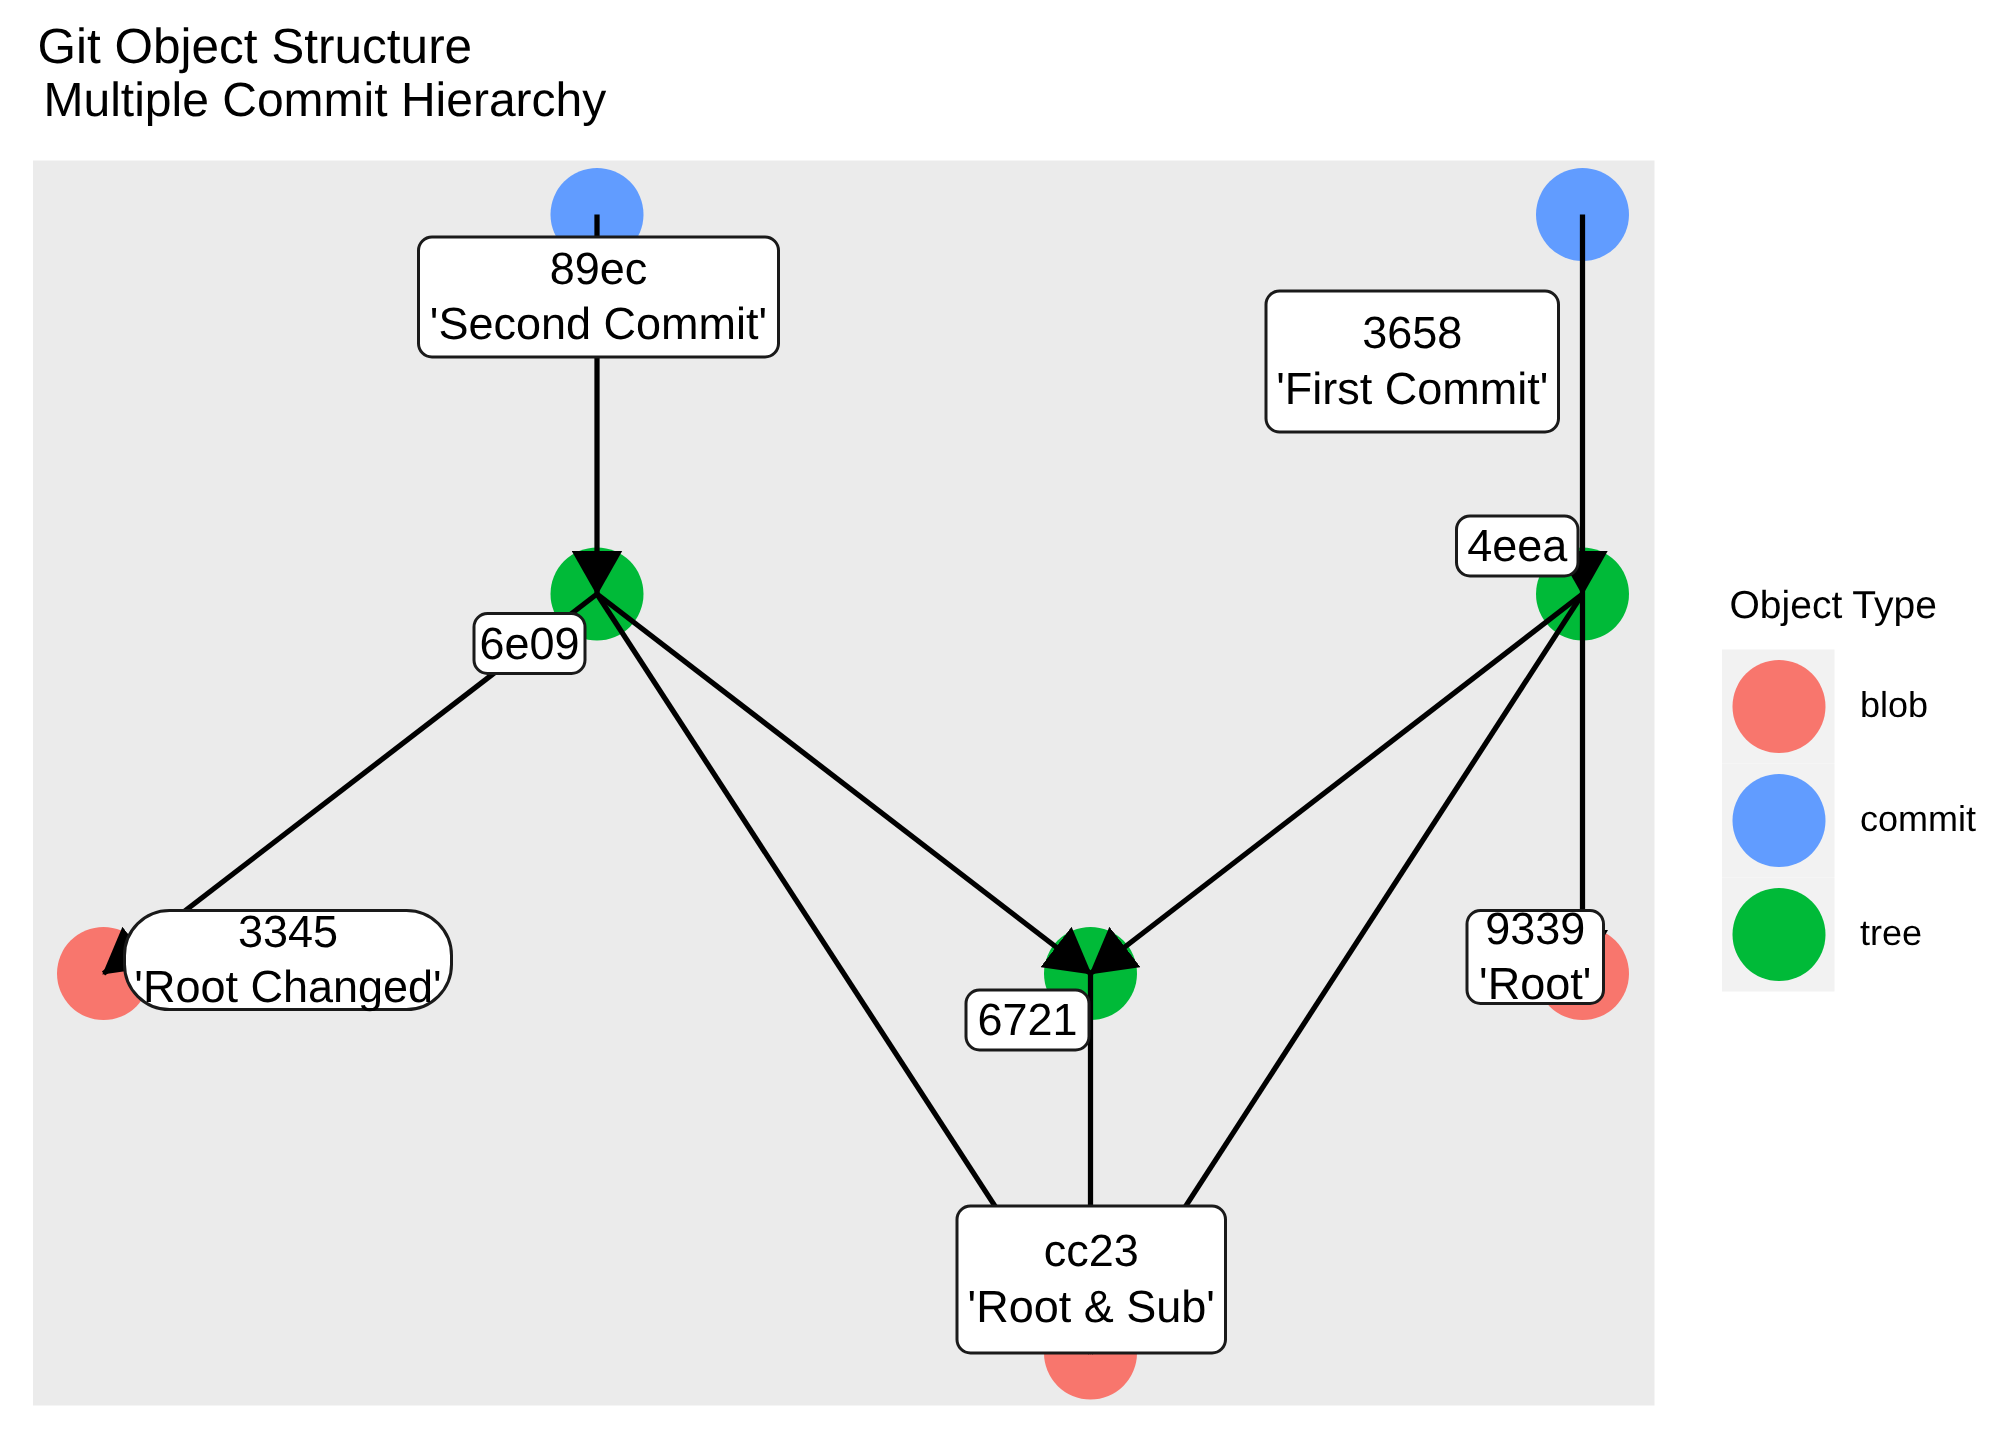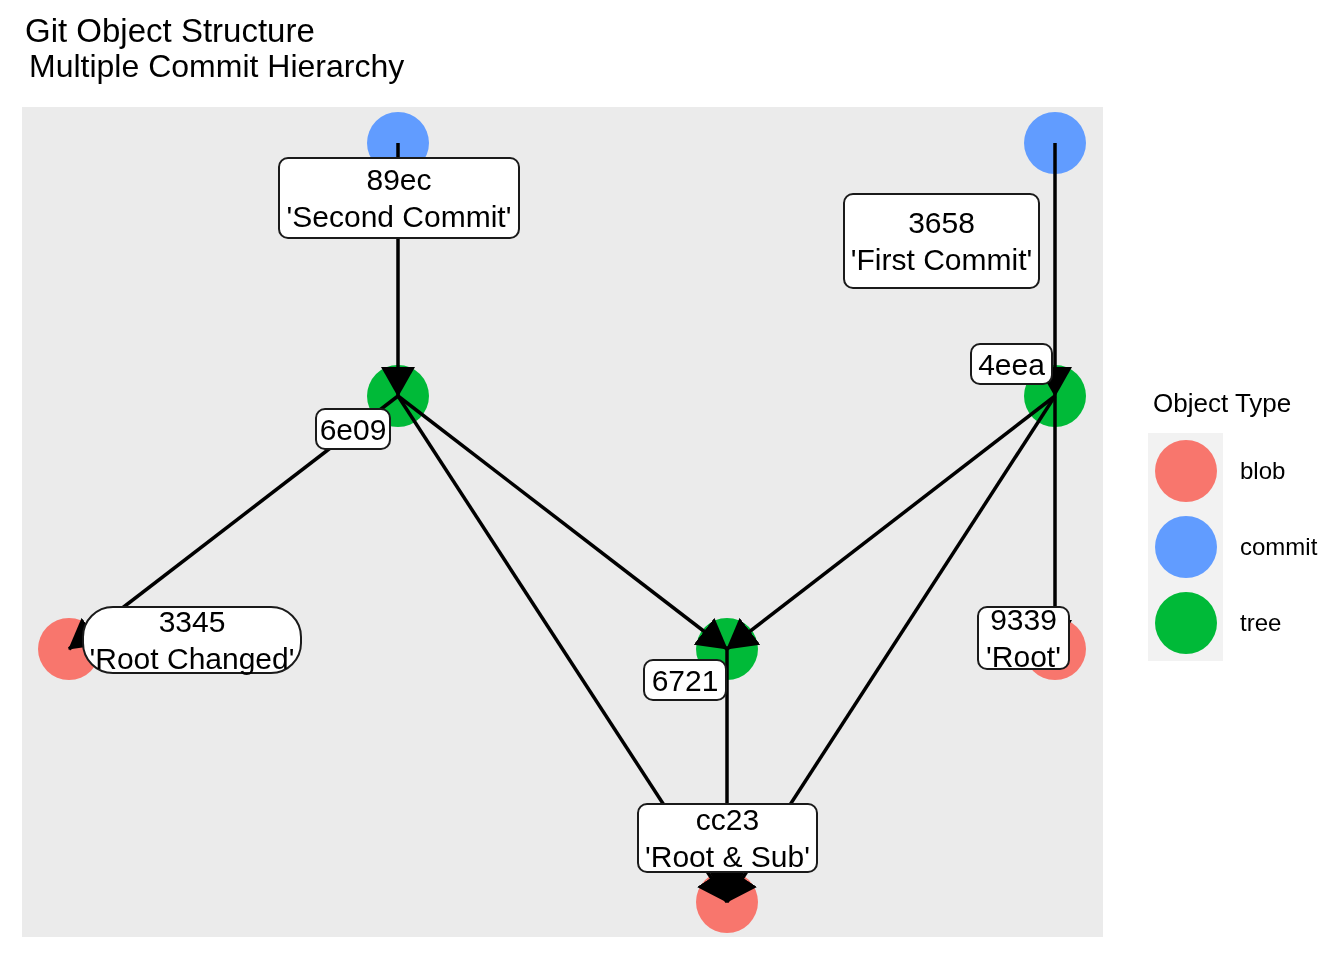--- a/index.html
+++ b/index.html
@@ -125,17 +125,17 @@
       <div>3345</div>
       <div>'Root Changed'</div>
     </div>
     <div class="node-label" style="left: 643px; top: 659px; width: 84px; height: 42px;">
       <div>6721</div>
     </div>
     <div class="node-label" style="left: 949px; top: 606px; width: 93px; height: 64px; margin-left: 28px;">
       <div>9339</div>
       <div>'Root'</div>
     </div>
-    <div class="node-label" style="left: 637px; top: 803px; width: 181px; height: 70px;">
+    <div class="node-label" style="left: 637px; top: 803px; width: 181px; height: 100px;">
       <div>cc23</div>
       <div>'Root &amp; Sub'</div>
     </div>
   </div>
 
 </body></html>

